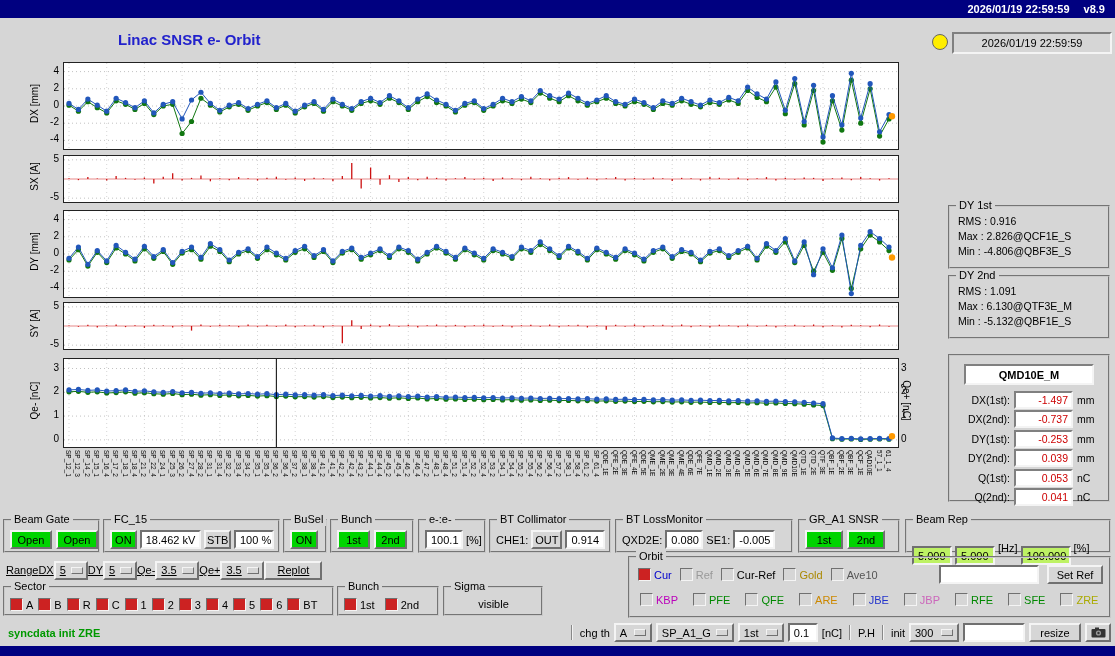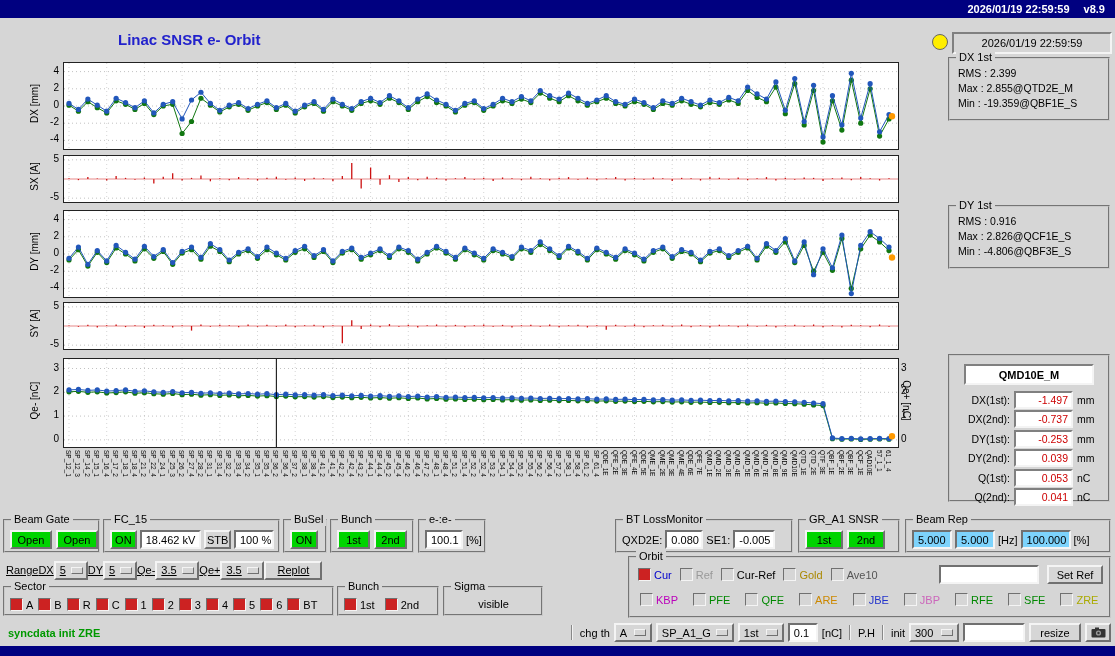--- a/index.html
+++ b/index.html
@@ -41,21 +41,21 @@
            border-color:#808080 #f4f4f4 #f4f4f4 #808080;display:flex;align-items:center;justify-content:flex-end;padding-right:3px;}
   .qmd-unit{font-size:10.5px;}
   
   .btn{display:inline-flex;align-items:center;justify-content:center;background:#d6d6d6;
        border:2px solid;border-color:#f4f4f4 #707070 #707070 #f4f4f4;height:19px;padding:0 6px;
        box-sizing:border-box;font-size:11px;white-space:nowrap;cursor:default;}
   .btn.green{background:#00d400;}
   .entryf{display:inline-flex;align-items:center;background:#fff;border:2px solid;
           border-color:#707070 #f4f4f4 #f4f4f4 #707070;height:19px;padding:0 4px;
           box-sizing:border-box;white-space:nowrap;}
-  .entryf.pink{background:#7dd3fc;}
+  .entryf.pink{background:#bef264;margin-top:16px;}
   input.entryf{font-family:"Liberation Sans",sans-serif;font-size:11px;}
   .opt{display:inline-flex;align-items:center;justify-content:space-between;background:#d6d6d6;
        border:2px solid;border-color:#f4f4f4 #707070 #707070 #f4f4f4;height:19px;padding:0 4px;
        box-sizing:border-box;gap:5px;white-space:nowrap;}
   .opt .ind{width:10px;height:5px;background:#d6d6d6;border:1px solid;
             border-color:#f4f4f4 #707070 #707070 #f4f4f4;flex:none;}
   .cb{width:11px;height:11px;flex:none;background:#d6d6d6;border:1px solid;
       border-color:#707070 #f4f4f4 #f4f4f4 #707070;display:inline-block;}
   .cb.on{background:#cc2222;}
   .cb-item{display:inline-flex;align-items:center;gap:3px;white-space:nowrap;}
@@ -1065,33 +1065,33 @@
       <span class="bpm" style="left: 810.149px; top: 1px;">QAD10E</span>
       <span class="bpm" style="left: 819.575px; top: 1px;">57_1_1</span>
       <span class="bpm" style="left: 829px; top: 1px;">61_1_4</span>
     </div>
 
   <div class="lamp"></div>
   <div class="ts-box">
     <span>2026/01/19 22:59:59</span>
   </div>
 
-  <div class="lf stat" style="top:57px;">
-    <span class="legend">DX 1st</span>
-    <div style="height:6px;"></div>
-    <div class="stat-line">RMS : 2.399</div>
-    <div class="stat-line">Max : 2.855@QTD2E_M</div>
-    <div class="stat-line">Min : -19.359@QBF1E_S</div>
-  </div>
   <div class="lf stat" style="top:205px;">
     <span class="legend">DY 1st</span>
     <div style="height:6px;"></div>
     <div class="stat-line">RMS : 0.916</div>
     <div class="stat-line">Max : 2.826@QCF1E_S</div>
     <div class="stat-line">Min : -4.806@QBF3E_S</div>
+  </div>
+  <div class="lf stat" style="top:275px;">
+    <span class="legend">DY 2nd</span>
+    <div style="height:6px;"></div>
+    <div class="stat-line">RMS : 1.091</div>
+    <div class="stat-line">Max : 6.130@QTF3E_M</div>
+    <div class="stat-line">Min : -5.132@QBF1E_S</div>
   </div>
 
   <div class="lf" id="qmd-box">
     <div class="qmd-head">QMD10E_M</div>
     <div class="qmd-row">
       <span class="qmd-lab">DX(1st):</span>
       <span class="qmd-val">-1.497</span>
       <span class="qmd-unit">mm</span>
     </div>
     <div class="qmd-row">
@@ -1148,20 +1148,28 @@
     <div class="lf-inner">
       <span class="btn green" style="width:33px;padding:0;">1st</span>
       <span class="btn green" style="width:33px;padding:0;">2nd</span>
     </div>
   </div>
   <div class="lf" style="left:418px;top:519px;width:68px;height:34px;">
     <span class="legend">e-:e-</span>
     <div class="lf-inner" style="gap:3px;">
       <span class="entryf" style="width:38px;">100.1</span>
       <span class="lab">[%]</span>
+    </div>
+  </div>
+  <div class="lf" style="left:489px;top:519px;width:122px;height:34px;">
+    <span class="legend">BT Collimator</span>
+    <div class="lf-inner" style="gap:3px;">
+      <span class="lab">CHE1:</span>
+      <span class="btn" style="width:34px;padding:0;">OUT</span>
+      <span class="entryf" style="width:40px;">0.914</span>
     </div>
   </div>
   <div class="lf" style="left:615px;top:519px;width:178px;height:34px;">
     <span class="legend">BT LossMonitor</span>
     <div class="lf-inner" style="gap:3px;">
       <span class="lab">QXD2E:</span>
       <span class="entryf" style="width:38px;">0.080</span>
       <span class="lab">SE1:</span>
       <span class="entryf" style="width:42px;">-0.005</span>
     </div>

